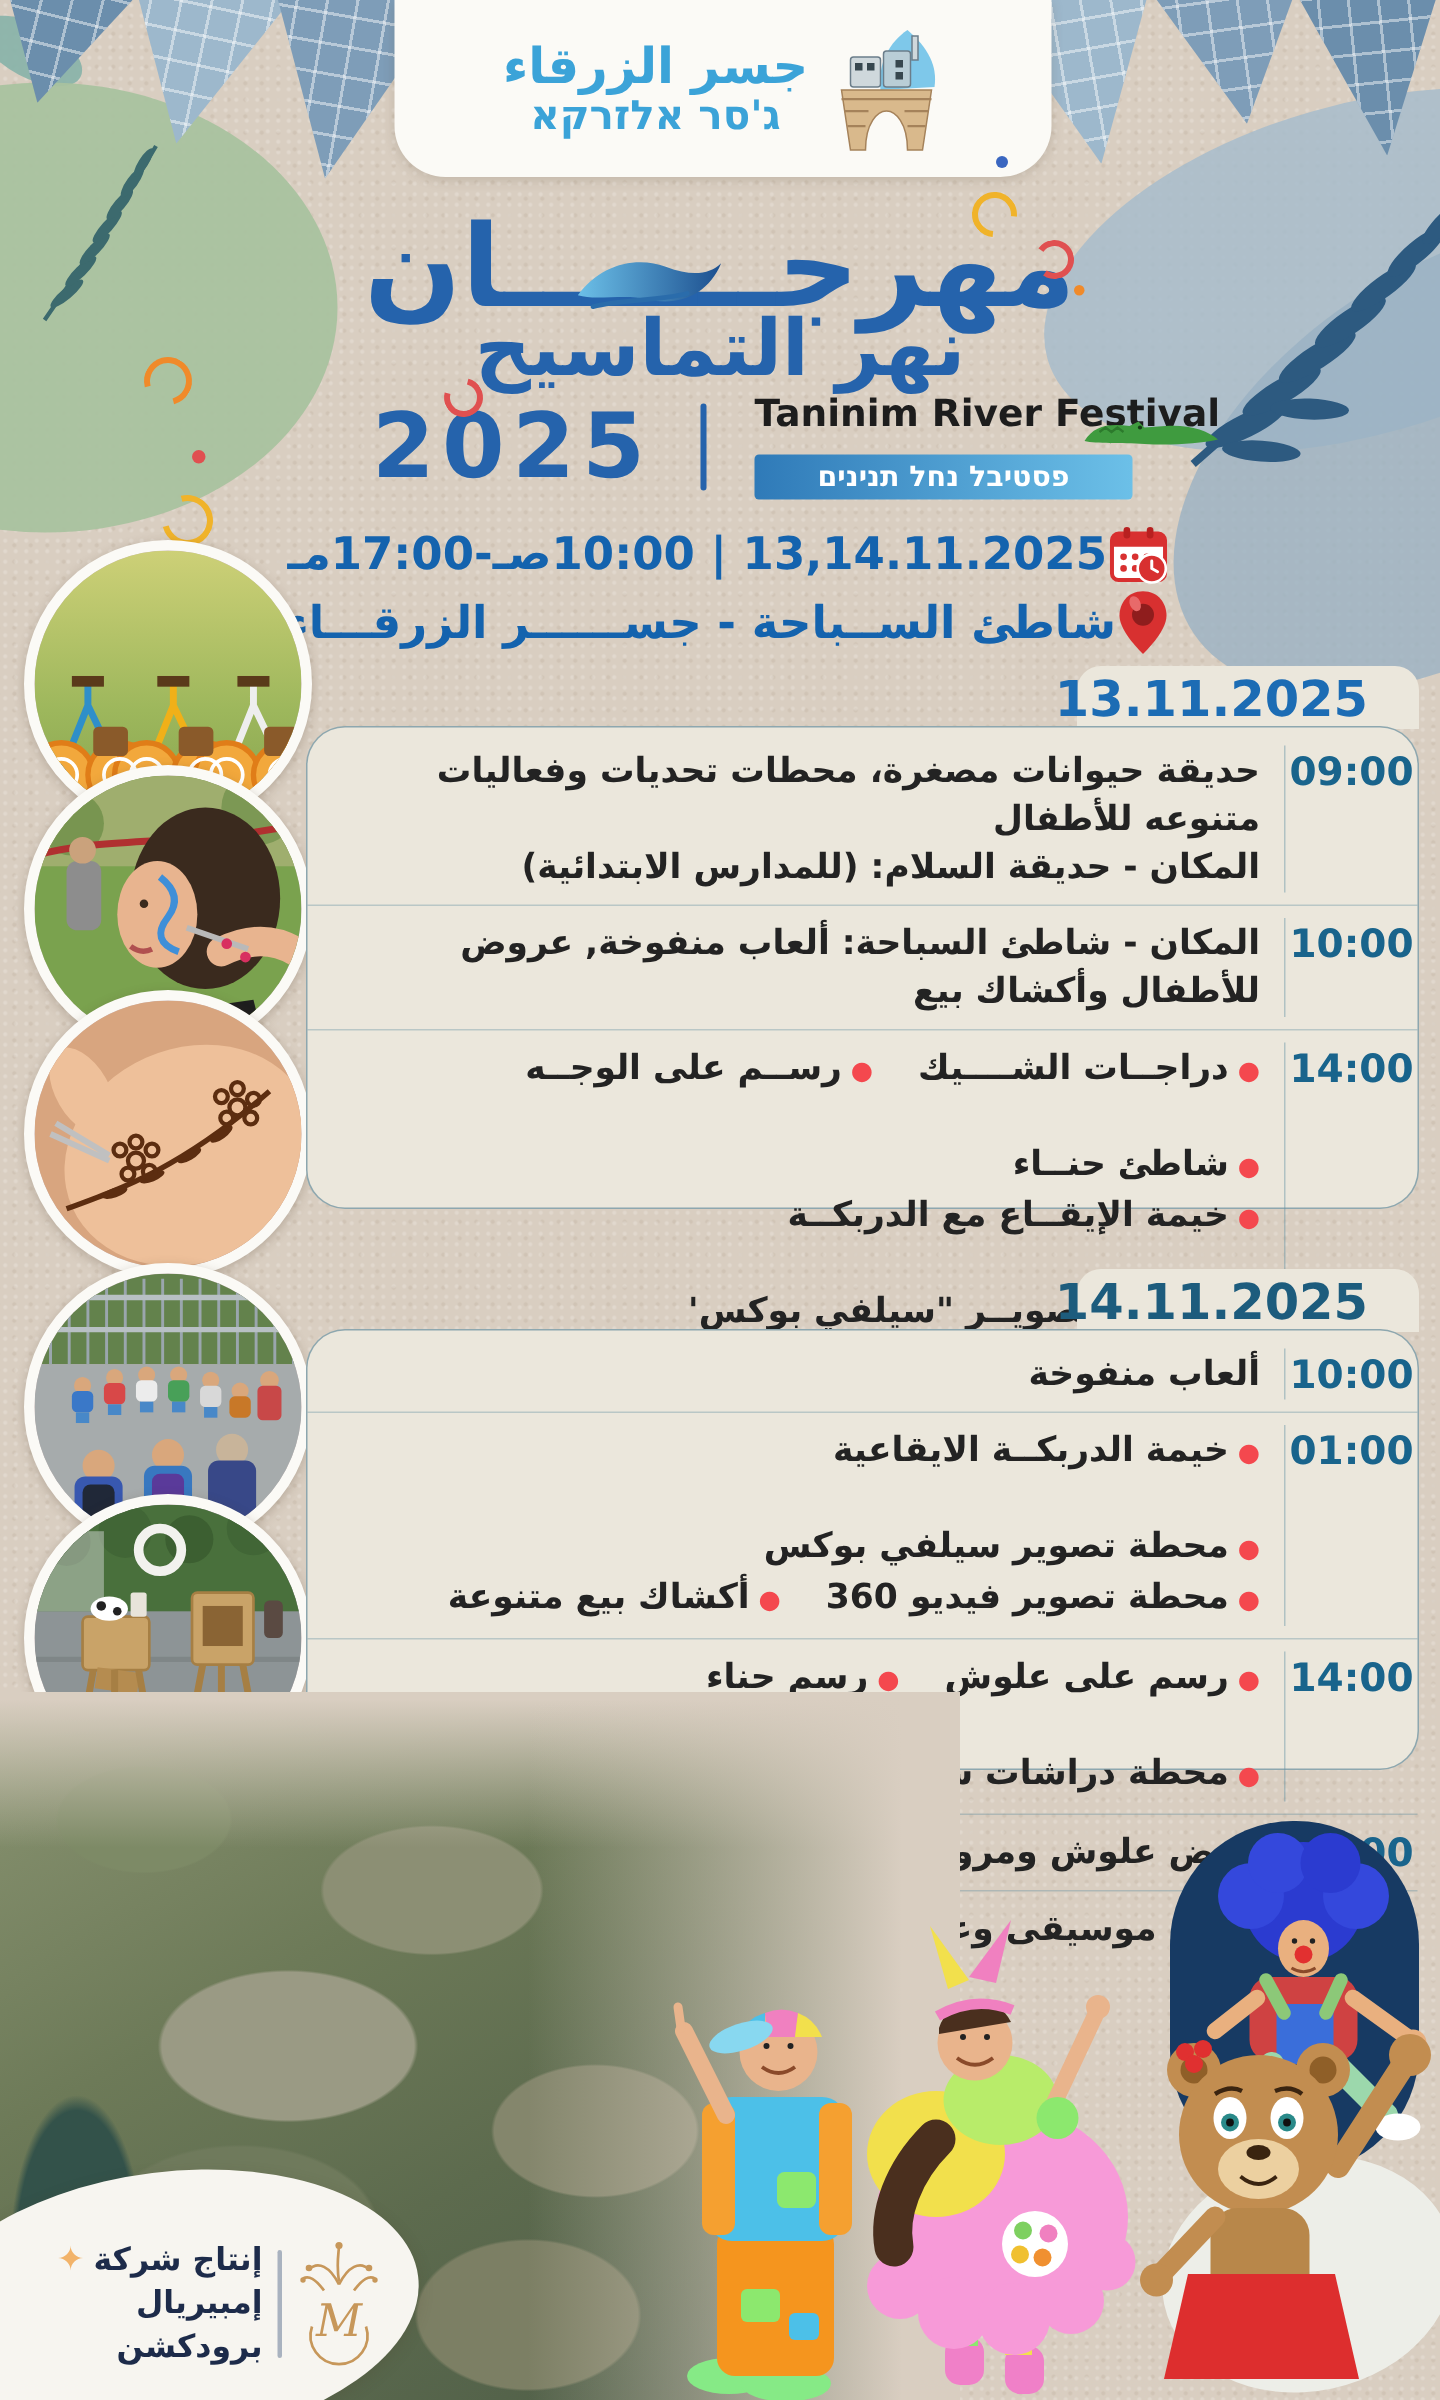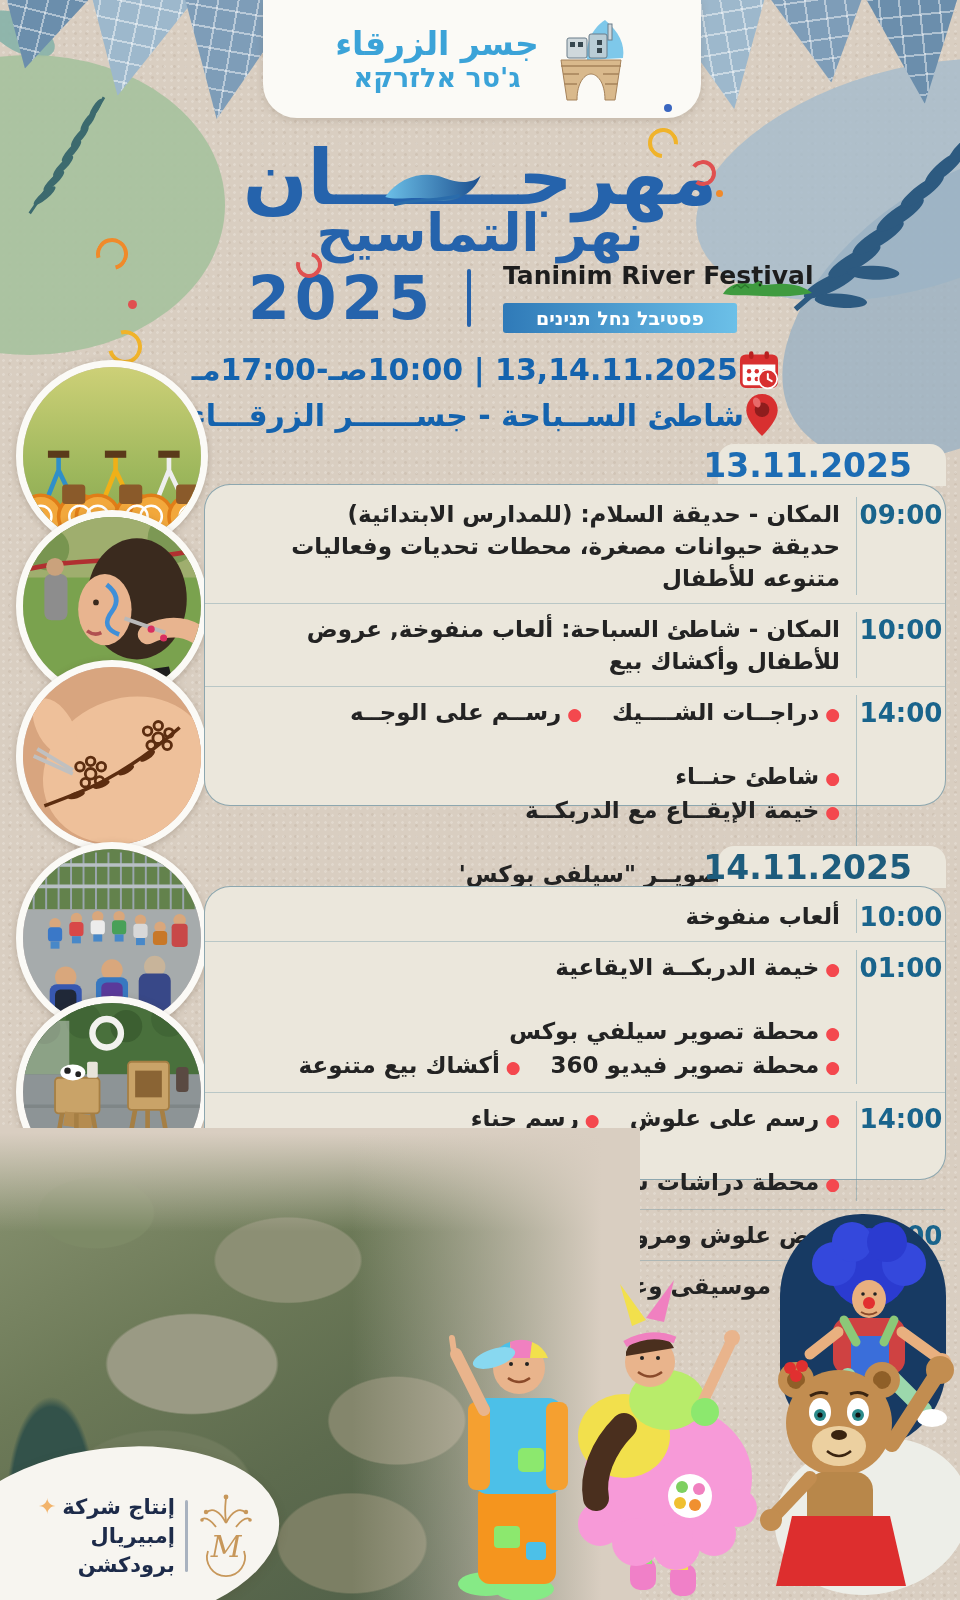--- a/index.html
+++ b/index.html
@@ -29,21 +29,21 @@
   .title-word1{position:absolute;left:240px;top:128px;width:480px;text-align:center;
     color:#2563ac;font-weight:bold;font-size:76px;line-height:100px;}
   .title-wave{position:absolute;left:362px;top:168px;width:142px;height:44px;}
   .title-word2{position:absolute;left:240px;top:198px;width:480px;text-align:center;
     color:#2563ac;font-weight:bold;font-size:52px;line-height:70px;}
   .year-row{position:absolute;left:248px;top:262px;display:flex;align-items:center;gap:32px;}
   .year{color:#2563ac;font-weight:bold;font-size:60px;letter-spacing:5px;line-height:62px;}
   .year-div{width:4px;height:58px;background:#2563ac;border-radius:2px;}
   .tblock{position:relative;}
   .t-en{color:#1d1d1d;font-weight:bold;font-size:25px;line-height:28px;}
-  .t-bar{margin-top:13px;width:234px;height:30px;border-radius:3px;
+  .t-bar{margin-top:13px;width:252px;height:30px;border-radius:3px;
     background:linear-gradient(90deg,#2f7ab8,#6cc0e8);
     display:flex;align-items:center;justify-content:center;}
   .t-he{color:#fff;font-weight:bold;font-size:19px;}
   .croc{position:absolute;right:-2px;top:18px;width:96px;height:18px;}
   .c-curl{position:absolute;border:4px solid;border-bottom-color:transparent!important;border-radius:50%;}
   .c-dot{position:absolute;border-radius:50%;}
   
   .info-line{position:absolute;left:190px;width:590px;display:flex;align-items:center;
     direction:rtl;color:#1463ae;font-weight:bold;font-size:30px;}
   .info-line .txt{flex:1;text-align:right;}
@@ -431,22 +431,22 @@
           <path d="M60 26 L75 26 L67.5 12 Z" fill="#2858c8"></path>
       </g>
     </svg>
   </div>
 
   <div class="day-tab tab1" style="top:444px;">13.11.2025</div>
   <div class="card" style="top:484px;height:322px;">
     <div class="row">
       <div class="time">09:00</div>
       <div class="content">
+        <div class="line">حديقة حيوانات مصغرة، محطات تحديات وفعاليات متنوعه للأطفال</div>
         <div class="line">المكان - حديقة السلام: (للمدارس الابتدائية)</div>
-        <div class="line">حديقة حيوانات مصغرة، محطات تحديات وفعاليات متنوعه للأطفال</div>
       </div>
     </div>
     <div class="row">
       <div class="time">10:00</div>
       <div class="content">
           <div class="line">المكان - شاطئ السباحة: ألعاب منفوخة, عروض للأطفال وأكشاك بيع</div>
         </div>
     </div>
     <div class="row">
       <div class="time">14:00</div>

